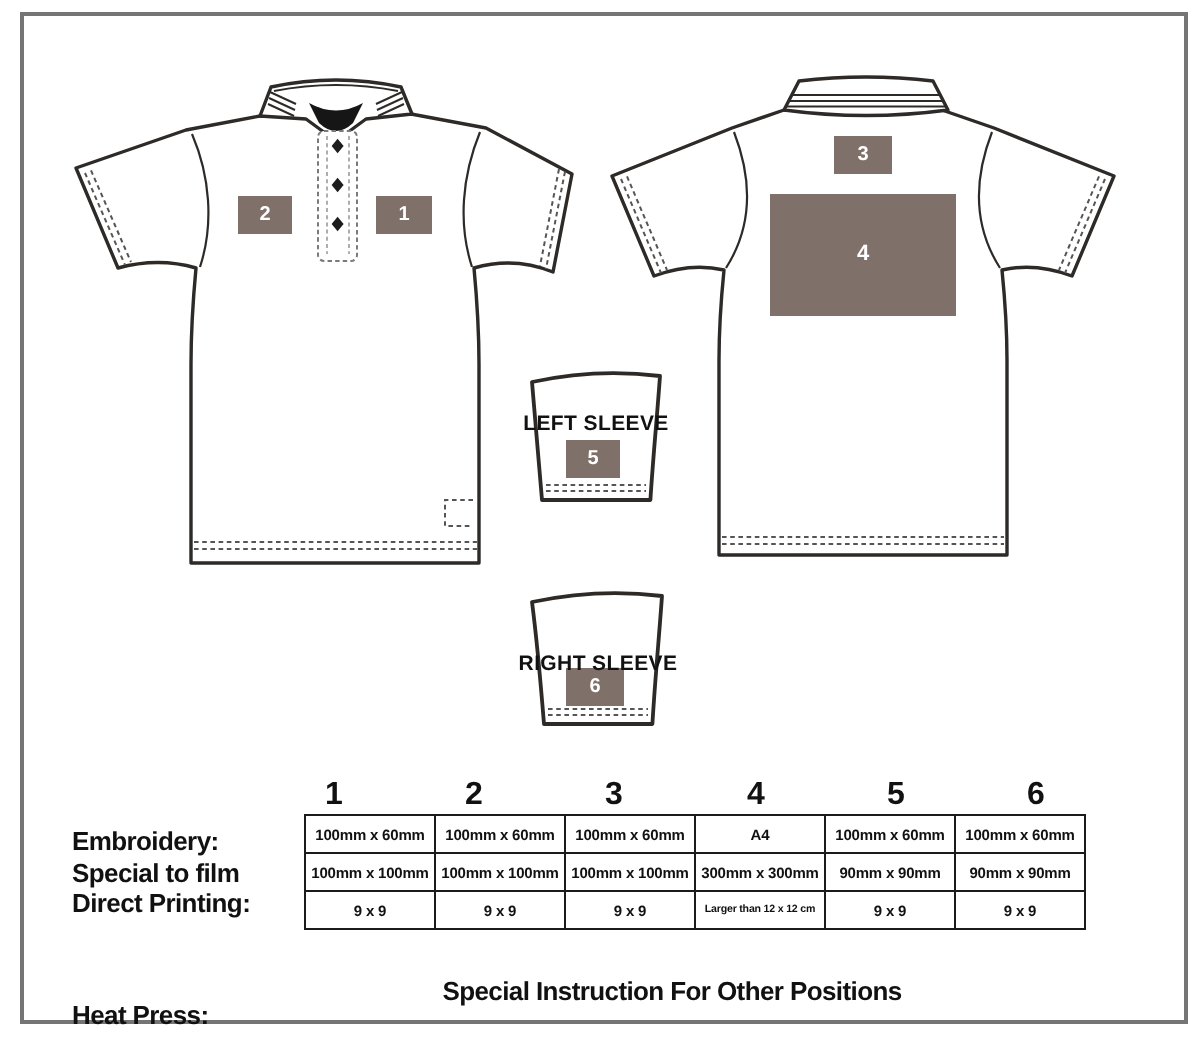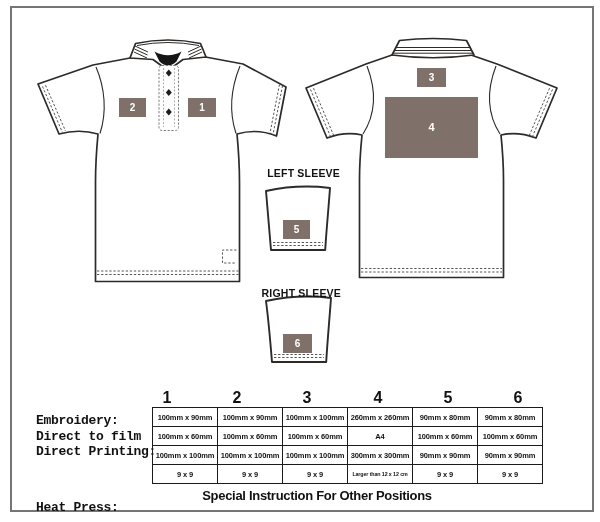--- a/index.html
+++ b/index.html
@@ -24,43 +24,43 @@
   .btn { fill:#1d1d1d; stroke:none; }
 
   .zone {
     position:absolute; background:var(--zone-fill,#80706a); color:var(--zone-text,#ffffff);
     display:flex; align-items:center; justify-content:center;
     font-weight:bold; font-size:10px; line-height:1;
   }
   .zone.big { font-size:11px; }
 
   .sleeve-label {
-    position:absolute; width:84px; text-align:right; color:#111;
-    font-weight:bold; font-size:10.5px; letter-spacing:0.2px; white-space:nowrap;
+    position:absolute; width:84px; text-align:center; color:#111;
+    font-weight:bold; font-size:10.5px; letter-spacing:0.2px; white-space:nowrap;margin-top:39px;
   }
   .hdr-num {
     position:absolute; width:40px; top:389px; text-align:center; color:#111;
     font-weight:bold; font-size:16px;
   }
   .row-label {
     position:absolute; left:36px; height:16px; line-height:16px; color:#111;
-    font-weight:bold; font-size:13px; letter-spacing:-0.3px; white-space:nowrap;font-family:Liberation Mono, monospace;
+    font-weight:bold; font-size:13px; letter-spacing:-0.3px; white-space:nowrap;
   }
   table.sizes {
     position:absolute; left:152px; top:407px; width:391px;
     border-collapse:collapse; table-layout:fixed;
   }
   table.sizes td {
     border:1.3px solid #1b1b1b; height:18px; padding:0;
     text-align:center; vertical-align:middle; color:#111;
     font-weight:bold; font-size:7.5px; letter-spacing:-0.1px; white-space:nowrap;
   }
   table.sizes td.small { font-size:5.3px; }
   .footer-title {
-    position:absolute; left:97px; top:488px; width:440px; text-align:center;
+    position:absolute; left:116px; top:488px; width:440px; text-align:center;
     color:#111; font-weight:bold; font-size:13px; letter-spacing:-0.3px; white-space:nowrap;
   }
 </style>
 </head>
 <body>
 
 <div class="frame"></div>
 
 <svg class="sheet" width="600" height="522" viewBox="0 0 600 522">
 
@@ -136,34 +136,26 @@
 <div class="sleeve-label" style="left:257px; top:287px;">RIGHT SLEEVE</div>
 
 <div class="hdr-num" style="left:147px;">1</div>
 <div class="hdr-num" style="left:217px;">2</div>
 <div class="hdr-num" style="left:287px;">3</div>
 <div class="hdr-num" style="left:358px;">4</div>
 <div class="hdr-num" style="left:428px;">5</div>
 <div class="hdr-num" style="left:498px;">6</div>
 
 <div class="row-label" style="top:413px;">Embroidery:</div>
-<div class="row-label" style="top:429px;">Direct to film</div>
+<div class="row-label" style="top:429px;">Special to film</div>
 <div class="row-label" style="top:444px;">Direct Printing:</div>
 <div class="row-label" style="top:460px;margin-top:40px;">Heat Press:</div>
 
 <table class="sizes">
   <tbody>
-    <tr>
-      <td>100mm x 90mm</td>
-      <td>100mm x 90mm</td>
-      <td>100mm x 100mm</td>
-      <td>260mm x 260mm</td>
-      <td>90mm x 80mm</td>
-      <td>90mm x 80mm</td>
-    </tr>
     <tr>
       <td>100mm x 60mm</td>
       <td>100mm x 60mm</td>
       <td>100mm x 60mm</td>
       <td>A4</td>
       <td>100mm x 60mm</td>
       <td>100mm x 60mm</td>
     </tr>
     <tr>
       <td>100mm x 100mm</td>

